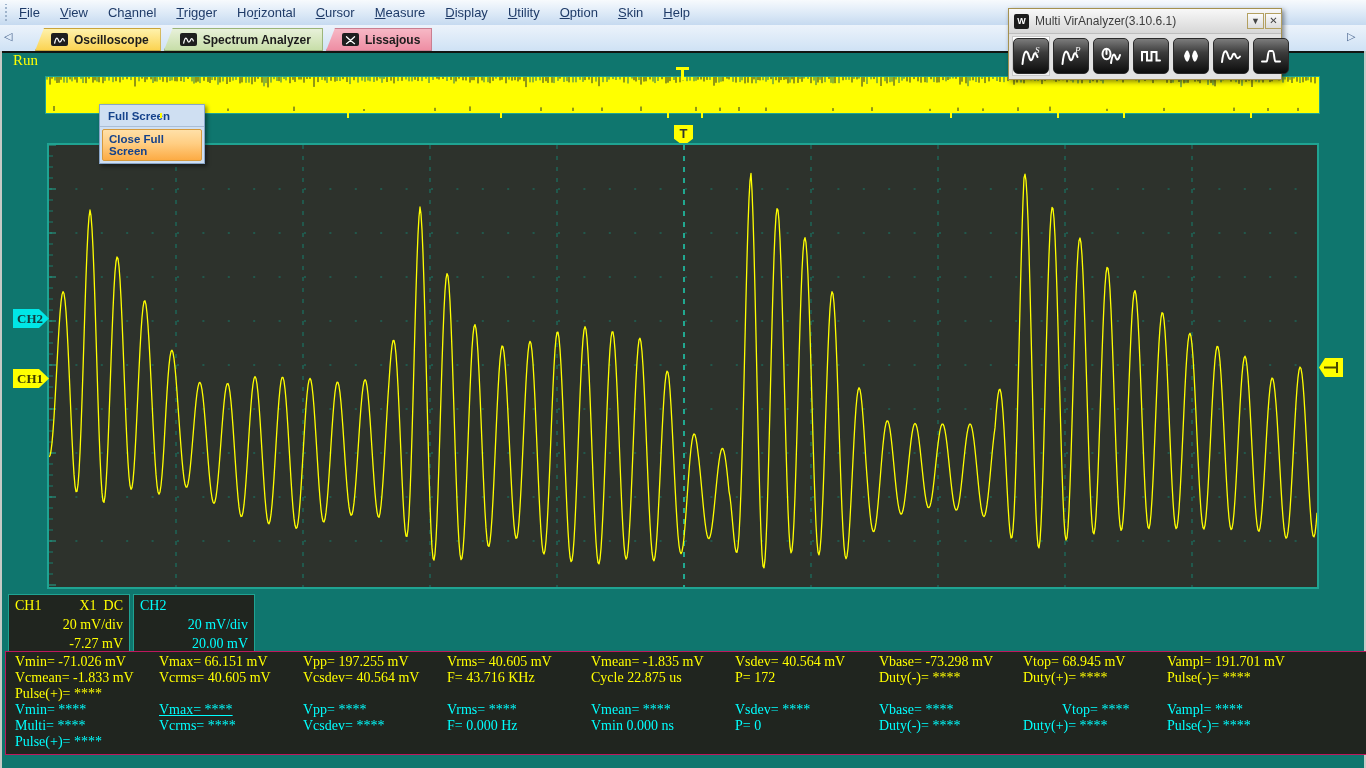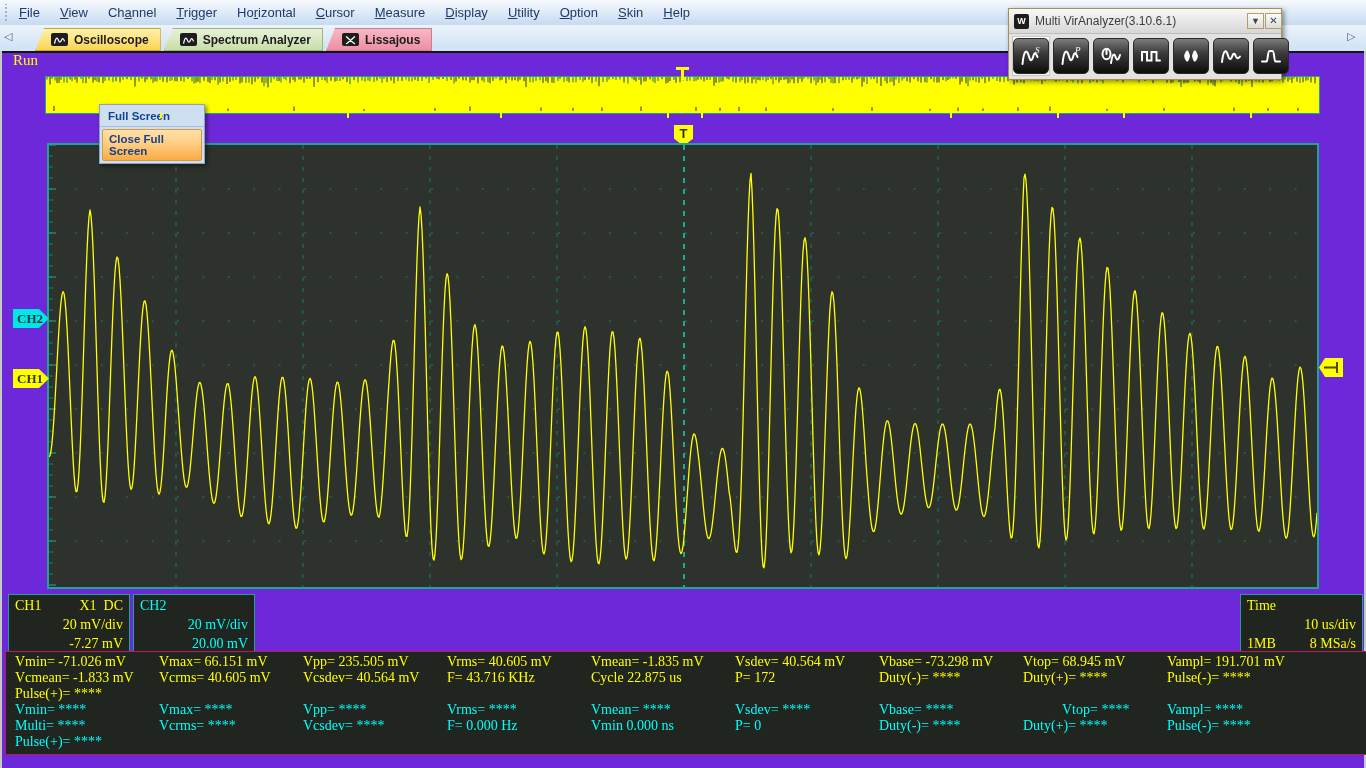--- a/index.html
+++ b/index.html
@@ -1,17 +1,17 @@
 <!DOCTYPE html>
 <html><head>
 <meta charset="utf-8">
 <style>
   html,body{margin:0;padding:0;background:#222;}
   #screen{position:relative;width:1366px;height:768px;overflow:hidden;
-          background:#6d28d9;font-family:"Liberation Sans",sans-serif;}
+          background:#0f766e;font-family:"Liberation Sans",sans-serif;}
 
   
   #menubar{position:absolute;left:0;top:0;width:1366px;height:25px;
     background:linear-gradient(#f7fafd,#dcE9f7 55%,#c6daf0);
     border-bottom:1px solid #aec8e4;display:flex;align-items:center;}
   #menu-grip{width:7px;height:18px;margin-left:2px;
     background:radial-gradient(circle 1px,#9fb4cc 1px,transparent 1.5px) 2px 2px/4px 4px repeat-y;}
   .menu-item{padding:0 10px;font-size:13px;color:#1f3b68;line-height:25px;cursor:default;}
   .menu-item u{text-decoration:underline;}
 
@@ -283,48 +283,43 @@
   <div class="rpanel scopetext yellow" id="panel-ch1">
     <div class="r-line"><span>CH1</span><span>X1  DC</span></div>
     <div class="r-line"><span class="only-r">20 mV/div</span></div>
     <div class="r-line"><span class="only-r">-7.27 mV</span></div>
   </div>
   <div class="rpanel scopetext cyan" id="panel-ch2">
     <div class="r-line"><span>CH2</span></div>
     <div class="r-line"><span class="only-r">20 mV/div</span></div>
     <div class="r-line"><span class="only-r">20.00 mV</span></div>
   </div>
-  <div class="rpanel scopetext yellow" id="panel-time">
-    <div class="r-line"><span>Time</span></div>
-    <div class="r-line"><span class="only-r">10 us/div</span></div>
-    <div class="r-line"><span>1MB</span><span>8 MSa/s</span></div>
-  </div>
 
   <div id="measpanel">
       <span class="meas-cell" style="left: 9px; top: 2px; color: rgb(255, 255, 0);">Vmin= -71.026 mV</span>
       <span class="meas-cell" style="left: 153px; top: 2px; color: rgb(255, 255, 0);">Vmax= 66.151 mV</span>
-      <span class="meas-cell" style="left: 297px; top: 2px; color: rgb(255, 255, 0);">Vpp= 235.505 mV</span>
+      <span class="meas-cell" style="left: 297px; top: 2px; color: rgb(255, 255, 0);">Vpp= 197.255 mV</span>
       <span class="meas-cell" style="left: 441px; top: 2px; color: rgb(255, 255, 0); text-align: right;">Vrms= 40.605 mV</span>
       <span class="meas-cell" style="left: 585px; top: 2px; color: rgb(255, 255, 0);">Vmean= -1.835 mV</span>
       <span class="meas-cell" style="left: 729px; top: 2px; color: rgb(255, 255, 0);">Vsdev= 40.564 mV</span>
       <span class="meas-cell" style="left: 873px; top: 2px; color: rgb(255, 255, 0);">Vbase= -73.298 mV</span>
       <span class="meas-cell" style="left: 1017px; top: 2px; color: rgb(255, 255, 0);">Vtop= 68.945 mV</span>
       <span class="meas-cell" style="left: 1161px; top: 2px; color: rgb(255, 255, 0);">Vampl= 191.701 mV</span>
       <span class="meas-cell" style="left: 9px; top: 18px; color: rgb(255, 255, 0);">Vcmean= -1.833 mV</span>
       <span class="meas-cell" style="left: 153px; top: 18px; color: rgb(255, 255, 0);">Vcrms= 40.605 mV</span>
       <span class="meas-cell" style="left: 297px; top: 18px; color: rgb(255, 255, 0);">Vcsdev= 40.564 mV</span>
       <span class="meas-cell" style="left: 441px; top: 18px; color: rgb(255, 255, 0);">F= 43.716 KHz</span>
       <span class="meas-cell" style="left: 585px; top: 18px; color: rgb(255, 255, 0);">Cycle 22.875 us</span>
       <span class="meas-cell" style="left: 729px; top: 18px; color: rgb(255, 255, 0);">P= 172</span>
       <span class="meas-cell" style="left: 873px; top: 18px; color: rgb(255, 255, 0);">Duty(-)= ****</span>
       <span class="meas-cell" style="left: 1017px; top: 18px; color: rgb(255, 255, 0);">Duty(+)= ****</span>
       <span class="meas-cell" style="left: 1161px; top: 18px; color: rgb(255, 255, 0);">Pulse(-)= ****</span>
       <span class="meas-cell" style="left: 9px; top: 34px; color: rgb(255, 255, 0);">Pulse(+)= ****</span>
       <span class="meas-cell" style="left: 9px; top: 50px; color: rgb(0, 255, 255);">Vmin= ****</span>
-      <span class="meas-cell" style="left: 153px; top: 50px; color: rgb(0, 255, 255);">Vmax= ****</span>
+      <span class="meas-cell" style="left: 153px; top: 50px; color: rgb(0, 255, 255); text-decoration: underline;">Vmax= ****</span>
       <span class="meas-cell" style="left: 297px; top: 50px; color: rgb(0, 255, 255);">Vpp= ****</span>
       <span class="meas-cell" style="left: 441px; top: 50px; color: rgb(0, 255, 255);">Vrms= ****</span>
       <span class="meas-cell" style="left: 585px; top: 50px; color: rgb(0, 255, 255);">Vmean= ****</span>
       <span class="meas-cell" style="left: 729px; top: 50px; color: rgb(0, 255, 255);">Vsdev= ****</span>
       <span class="meas-cell" style="left: 873px; top: 50px; color: rgb(0, 255, 255);">Vbase= ****</span>
       <span class="meas-cell" style="left: 1017px; top: 50px; color: rgb(0, 255, 255); margin-left: 39px;">Vtop= ****</span>
       <span class="meas-cell" style="left: 1161px; top: 50px; color: rgb(0, 255, 255);">Vampl= ****</span>
       <span class="meas-cell" style="left: 9px; top: 66px; color: rgb(0, 255, 255);">Multi= ****</span>
       <span class="meas-cell" style="left: 153px; top: 66px; color: rgb(0, 255, 255);">Vcrms= ****</span>
       <span class="meas-cell" style="left: 297px; top: 66px; color: rgb(0, 255, 255);">Vcsdev= ****</span>

